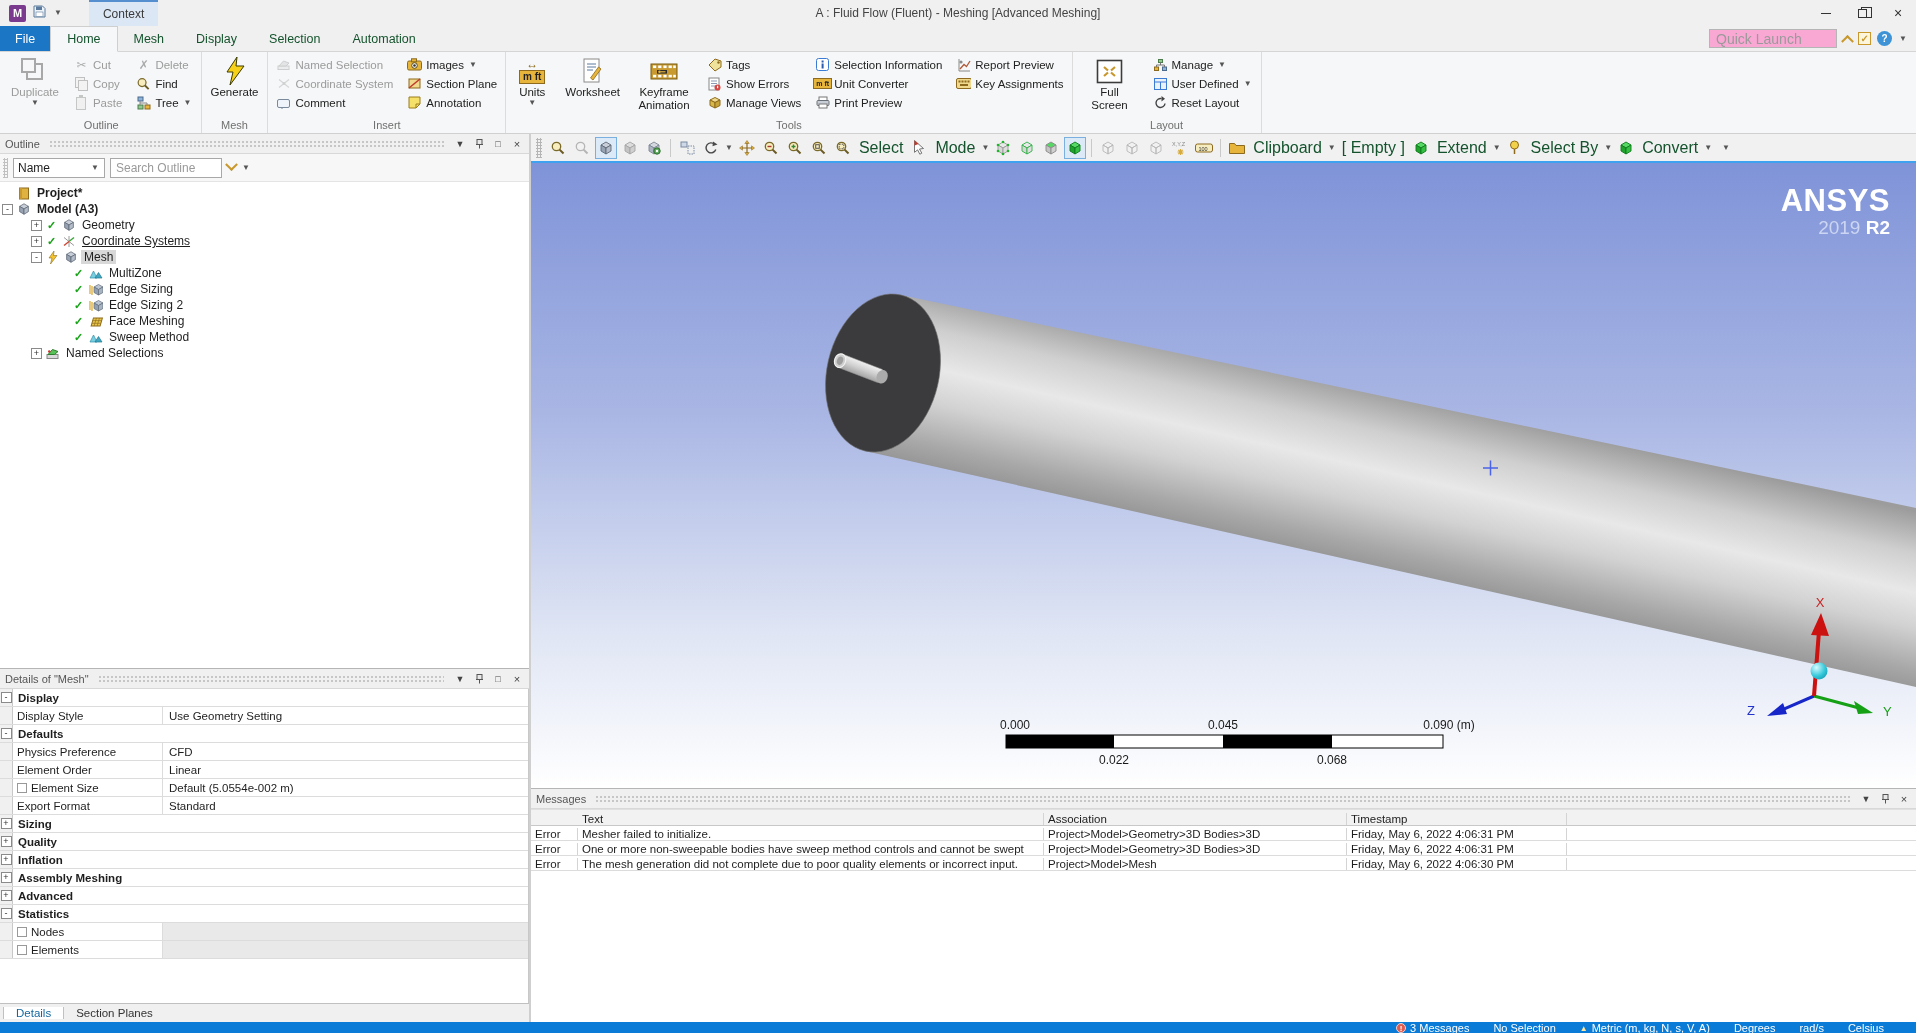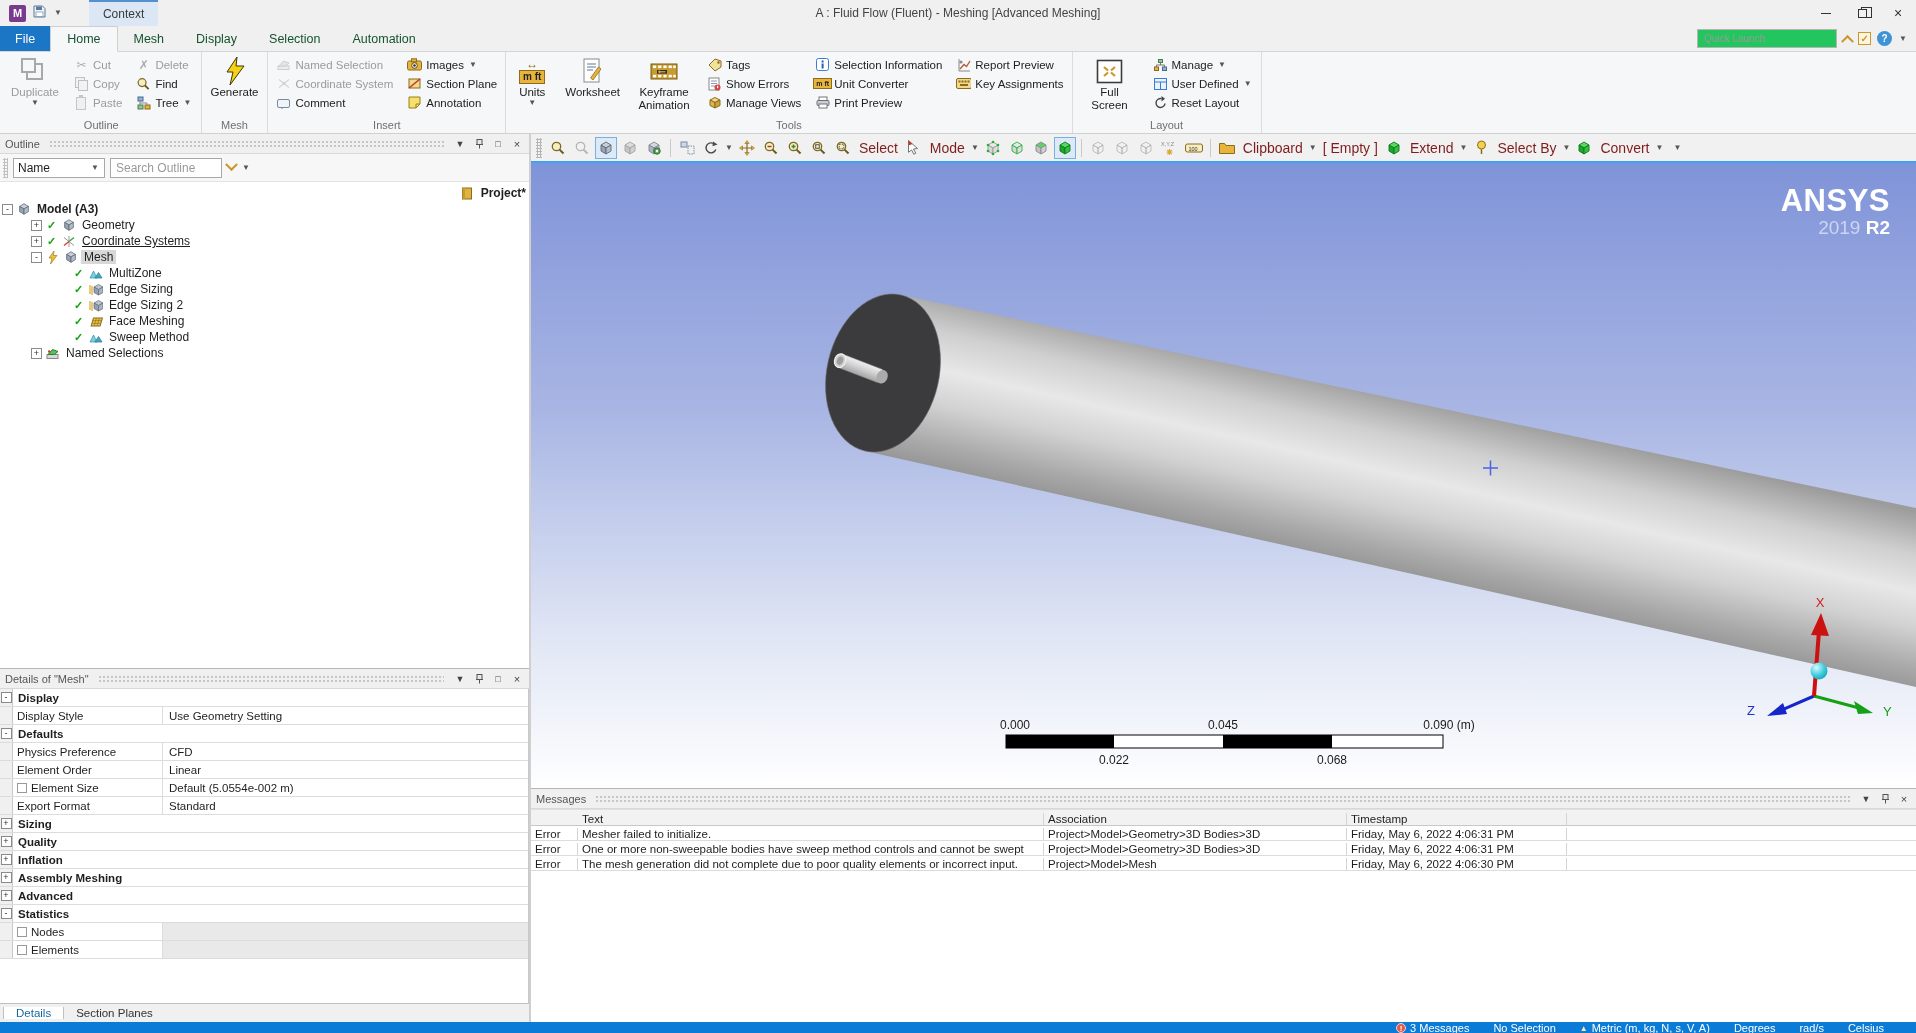--- a/index.html
+++ b/index.html
@@ -19,21 +19,21 @@
   .restbox{width:9px;height:9px;border:1px solid #333;display:inline-block;position:relative;background:#f0f0f0}
   .restbox::before{content:"";position:absolute;top:-3px;left:2px;width:9px;height:9px;border:1px solid #333;z-index:-1}
 
   
   .tabrow{height:26px;display:flex;align-items:stretch;background:#f0f0f0;border-bottom:1px solid #d5d5d5;position:relative}
   .tabs{display:flex;align-items:stretch}
   .tab{padding:0 16px;display:flex;align-items:center;font-size:12.5px;color:#14532d;cursor:default}
   .tab.file{background:#1b76c6;color:#fff;padding:0 15px}
   .tab.active{background:#f6f7f8;border:1px solid #cfcfcf;border-bottom:1px solid #f6f7f8;margin-bottom:-1px}
   .qlwrap{position:absolute;right:8px;top:3px;display:flex;align-items:center;gap:6px}
-  .qlwrap input{width:140px;height:19px;border:1px solid #b5b5b5;padding:0 6px;font-size:10px;color:#333;background:#22c55e;font-family:"Liberation Sans",sans-serif}
+  .qlwrap input{width:128px;height:19px;border:1px solid #b5b5b5;padding:0 6px;font-size:14px;color:#333;background:#f9a8d4;font-family:"Liberation Sans",sans-serif}
   .qlwrap input::placeholder{color:#9a9a9a}
   .goldchev{width:9px;height:9px;border-right:2.5px solid #c8982c;border-bottom:2.5px solid #c8982c;display:inline-block}
   .goldchev.up{transform:rotate(-135deg) translate(-2px,-2px)}
   .goldcheck{width:13px;height:13px;border:1px solid #c8982c;background:#fdf6dc;color:#c8982c;font-size:10px;font-weight:bold;display:flex;align-items:center;justify-content:center}
   .helpbtn{width:15px;height:15px;border-radius:50%;background:#3d93d6;color:#fff;font-size:10px;font-weight:bold;display:flex;align-items:center;justify-content:center}
 
   
   .ribbon{height:82px;background:#f6f7f8;display:flex;align-items:stretch;border-bottom:1px solid #d0d0d0;padding-left:2px}
   .rgroup{display:flex;flex-direction:column;padding:3px 5px 0;border-right:1px solid #dcdcdc}
   .rbody{display:flex;gap:8px;flex:1;align-items:flex-start}
@@ -98,21 +98,21 @@
   .dvalue.dis{background:#e9e9e9}
   .cbox{width:10px;height:10px;border:1px solid #999;background:#fff;flex:none}
   .lefttabs{height:19px;background:#f0f0f0;border-top:1px solid #c0c0c0;display:flex;align-items:center;padding-left:3px}
   .ltab{padding:0 12px;display:flex;align-items:center;font-size:11.5px;color:#333}
   .ltab.active{background:#fff;color:#1368a0;border-left:1px solid #c0c0c0;border-right:1px solid #c0c0c0}
 
   
   .gtoolbar{height:27px;background:#f1f1f1;display:flex;align-items:center;gap:2px;padding:0 5px}
   .tbtn{width:22px;height:22px;display:flex;align-items:center;justify-content:center;border:1px solid transparent;flex:none}
   .tbtn.sel{border:1px solid #7ab0e0;background:#dceaf7}
-  .tlabel{font-size:14px;color:#7f1d1d;padding:0 3px;white-space:nowrap}
+  .tlabel{font-size:16px;color:#14532d;padding:0 3px;white-space:nowrap}
   .tsep{width:1px;height:18px;background:#c9c9c9;margin:0 3px;flex:none}
   .grip{width:6px;height:20px;background-image:radial-gradient(#b5b5b5 1px,transparent 1.2px);background-size:3px 3px;margin-right:3px;flex:none}
   .blueline{height:2px;background:#3ea2f0}
 
   
   .viewport{position:relative;width:1385px;height:625px;overflow:hidden}
   .viewport svg.scene{position:absolute;left:0;top:0}
   .brand{position:absolute;top:22px;right:26px;text-align:right;color:#fff;line-height:1.05}
   .brand-name{font-weight:bold;font-size:31px;letter-spacing:0.5px}
   .brand-ver{font-size:19px;color:#ccd5f2}
@@ -523,21 +523,21 @@
         <span class="grip2"></span>
         <div class="combo">
             <span>Name</span>
             <span class="ddc">▼</span>
           </div>
         <input class="osearch" placeholder="Search Outline" style="">
         <span class="goldchev" style="transform:rotate(45deg) translate(-2px,-2px)"></span>
         <span class="ddc">▼</span>
       </div>
       <div class="tree">
-          <div class="trow" style="padding-left: 8px; justify-content: flex-end;">
+          <div class="trow" style="padding-left: 16px;">
             <span class="ticon">
               <svg width="12" height="13">
                 <rect x="1.5" y="1" width="9" height="11" fill="#e0b23f" stroke="#8d6a1d"></rect>
                 <rect x="1.5" y="1" width="2.5" height="11" fill="#c89a30"></rect>
               </svg>
             </span>
             <span class="tlab b">Project*</span>
           </div>
           <div class="trow" style="padding-left: 2px;">
             <span class="exp">-</span>

